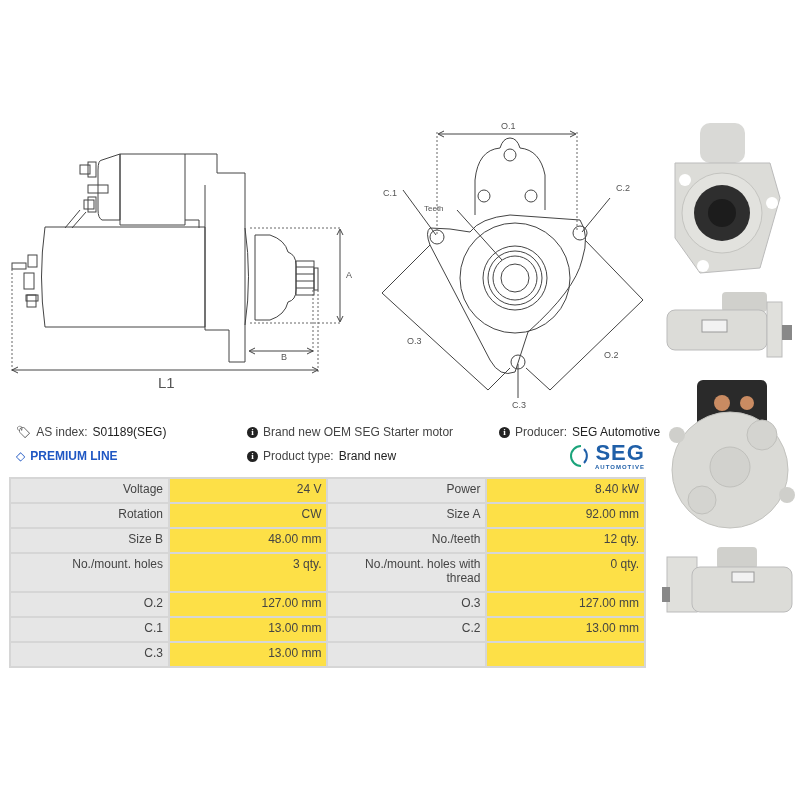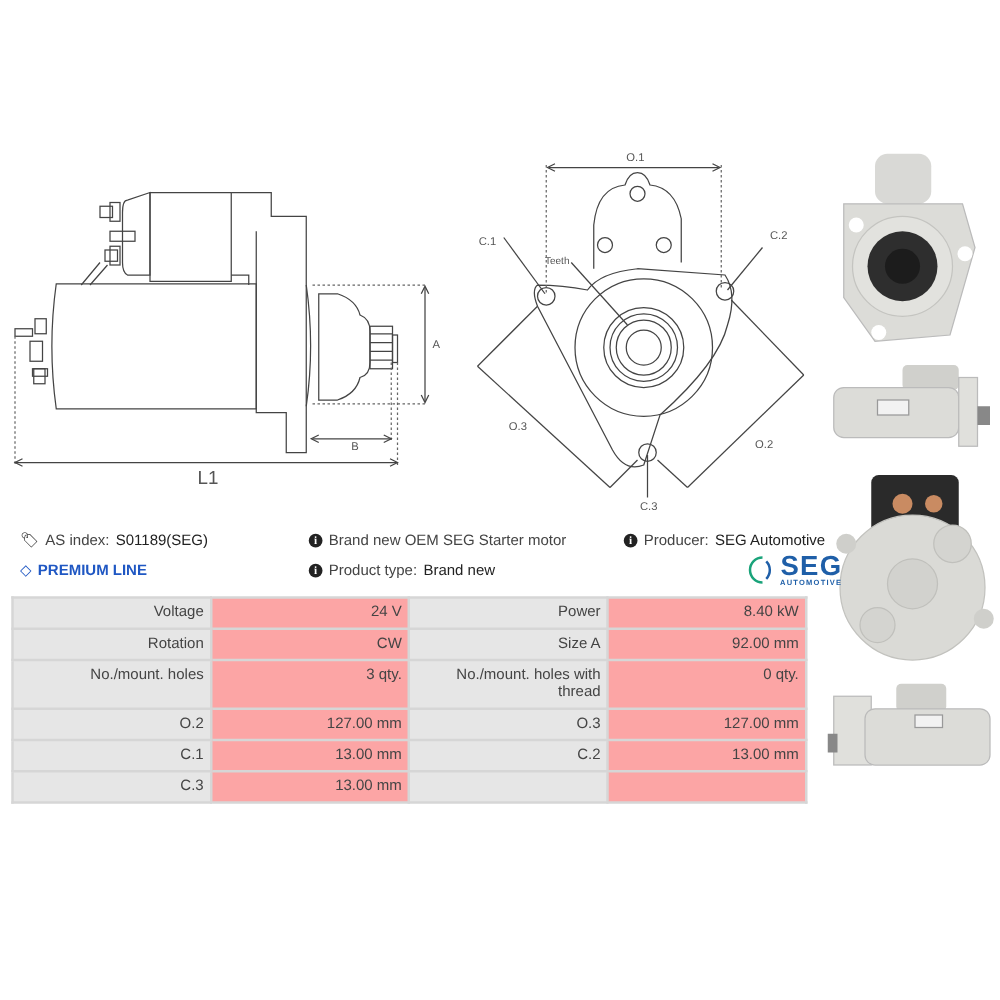--- a/index.html
+++ b/index.html
@@ -8,21 +8,21 @@
   .abs { position: absolute; }
   .info { font-size: 12px; color: #444; white-space: nowrap; display: flex; align-items: center; gap: 5px; }
   .info b { color: #222; font-weight: normal; }
   .info .ico { display: inline-block; width: 11px; height: 11px; border-radius: 50%; background: #222; color: #fff;
                font-size: 9px; line-height: 11px; text-align: center; font-weight: bold; font-family: "Liberation Serif", serif; }
   .premium { color: #1f57c3; font-weight: bold; font-size: 12px; display: flex; align-items: center; gap: 5px; }
   table.spec { position: absolute; left: 9px; top: 477px; border-collapse: collapse; width: 637px;
                font-size: 12px; color: #444; }
   table.spec td { border: 2px solid #d6d6d6; padding: 3px 5px; text-align: right; vertical-align: top; height: 17px; }
   table.spec td.k { background: #e6e6e6; width: 149px; }
-  table.spec td.v { background: #fca5a5; width: 149px; }
+  table.spec td.v { background: #fde047; width: 149px; }
   table.spec tr.tall td { height: 31px; }
   .seg-logo { display: flex; align-items: center; gap: 4px; }
   .seg-text { display: flex; flex-direction: column; align-items: flex-end; line-height: 1; }
   .seg-big { color: #1f5fa8; font-weight: bold; font-size: 22px; letter-spacing: 1px; }
   .seg-small { color: #1f5fa8; font-size: 6px; letter-spacing: 1px; font-weight: bold; }
   .photo { position: absolute; }
 </style>
 </head>
 <body>
 
@@ -104,21 +104,21 @@
     <line x1="273" y1="190" x2="215" y2="130"></line>
     <line x1="180" y1="280" x2="156" y2="258"></line>
   <line x1="33" y1="80" x2="66" y2="125"></line>
   <line x1="240" y1="88" x2="212" y2="122"></line>
   <line x1="148" y1="254" x2="148" y2="288"></line>
   <line x1="87" y1="100" x2="132" y2="150"></line>
 </svg>
 <span class="abs" style="left:501px;top:121px;font-size:9px;color:#555">O.1</span>
 <span class="abs" style="left:383px;top:188px;font-size:9px;color:#555">C.1</span>
 <span class="abs" style="left:616px;top:183px;font-size:9px;color:#555">C.2</span>
-<span class="abs" style="left:436px;top:204px;font-size:8px;color:#555">Teeth</span>
+<span class="abs" style="left:424px;top:204px;font-size:8px;color:#555">Teeth</span>
 <span class="abs" style="left:407px;top:336px;font-size:9px;color:#555">O.3</span>
 <span class="abs" style="left:604px;top:350px;font-size:9px;color:#555">O.2</span>
 <span class="abs" style="left:512px;top:400px;font-size:9px;color:#555">C.3</span>
 
 <svg class="photo" style="left:660px;top:118px" width="130" height="160" viewBox="0 0 130 160">
   <rect x="40" y="5" width="45" height="40" rx="10" fill="#d9d9d6"></rect>
   <path d="M15 45 L110 45 L120 80 L100 150 L40 155 L15 120 Z" fill="#dcdcd8" stroke="#bbb"></path>
   <circle cx="62" cy="95" r="40" fill="#e2e2de" stroke="#c4c4c0"></circle>
   <circle cx="62" cy="95" r="28" fill="#2e2e2e"></circle>
   <circle cx="62" cy="95" r="14" fill="#1c1c1c"></circle>
@@ -168,21 +168,21 @@
 <div class="abs info" style="left:247px;top:449px">
   <span class="ico">i</span>
   <span>Product type:</span>
   <b>Brand new</b>
 </div>
 <div class="abs info" style="left:499px;top:425px">
   <span class="ico">i</span>
   <span>Producer:</span>
   <b>SEG Automotive</b>
 </div>
-<div class="abs seg-logo" style="left:594px;top:442px">
+<div class="abs seg-logo" style="left:565px;top:442px">
   <svg width="26" height="26" viewBox="0 0 26 26">
     <path d="M16 3 A10 10 0 1 0 16 23" fill="none" stroke="#1aa37a" stroke-width="2"></path>
     <path d="M19 6 A10 10 0 0 1 19 20" fill="none" stroke="#1f5fa8" stroke-width="2"></path>
   </svg>
   <div class="seg-text">
     <span class="seg-big">SEG</span>
     <span class="seg-small">AUTOMOTIVE</span>
   </div>
 </div>
 
@@ -193,20 +193,26 @@
       <td class="v">24 V</td>
       <td class="k">Power</td>
       <td class="v">8.40 kW</td>
     </tr>
     <tr>
       <td class="k">Rotation</td>
       <td class="v">CW</td>
       <td class="k">Size A</td>
       <td class="v">92.00 mm</td>
     </tr>
+    <tr>
+      <td class="k">Size B</td>
+      <td class="v">48.00 mm</td>
+      <td class="k">No./teeth</td>
+      <td class="v">12 qty.</td>
+    </tr>
     <tr class="tall">
       <td class="k">No./mount. holes</td>
       <td class="v">3 qty.</td>
       <td class="k">No./mount. holes with thread</td>
       <td class="v">0 qty.</td>
     </tr>
     <tr>
       <td class="k">O.2</td>
       <td class="v">127.00 mm</td>
       <td class="k">O.3</td>

